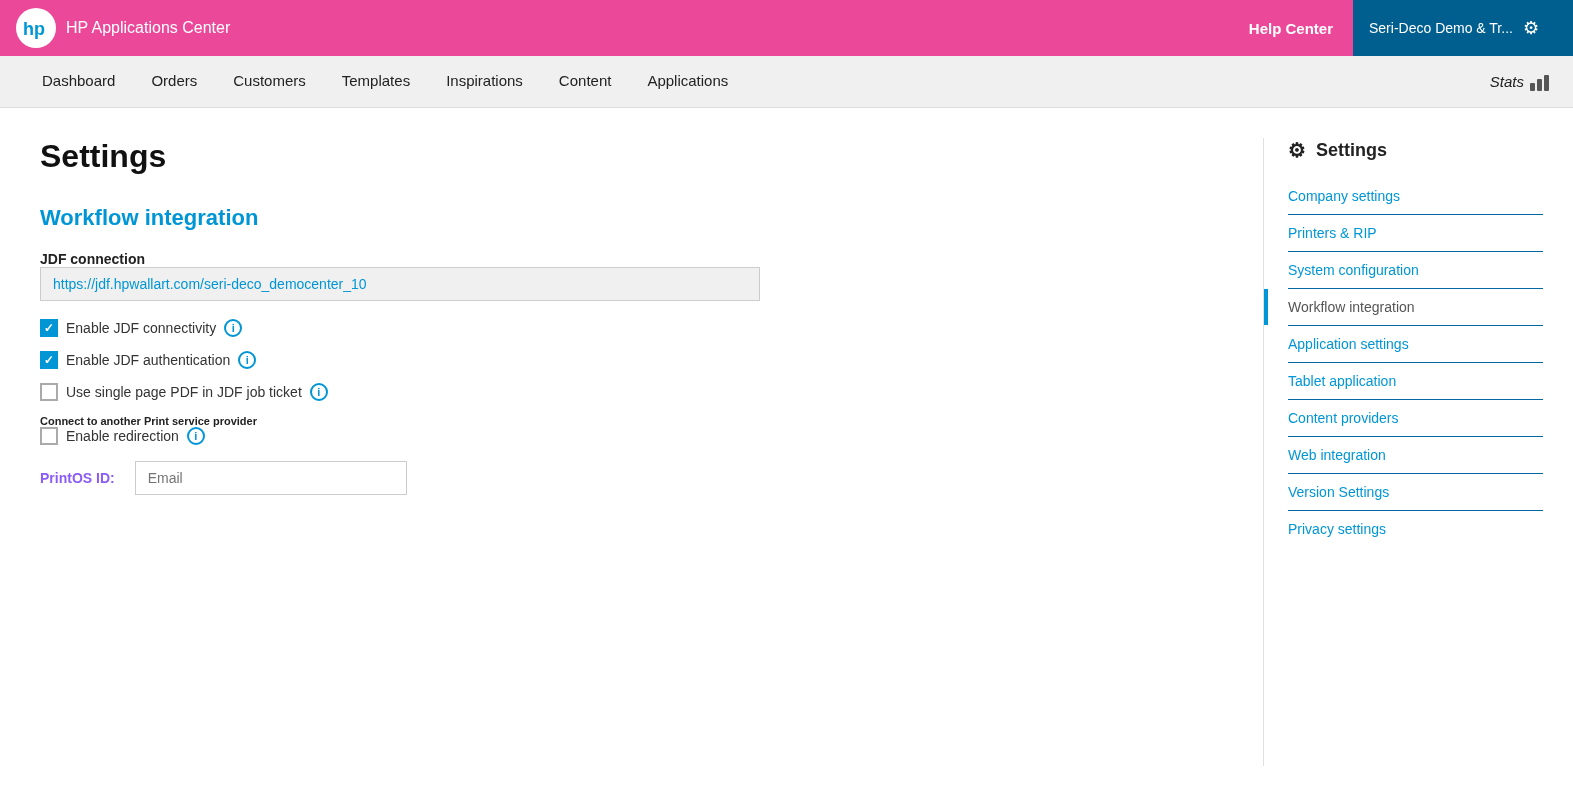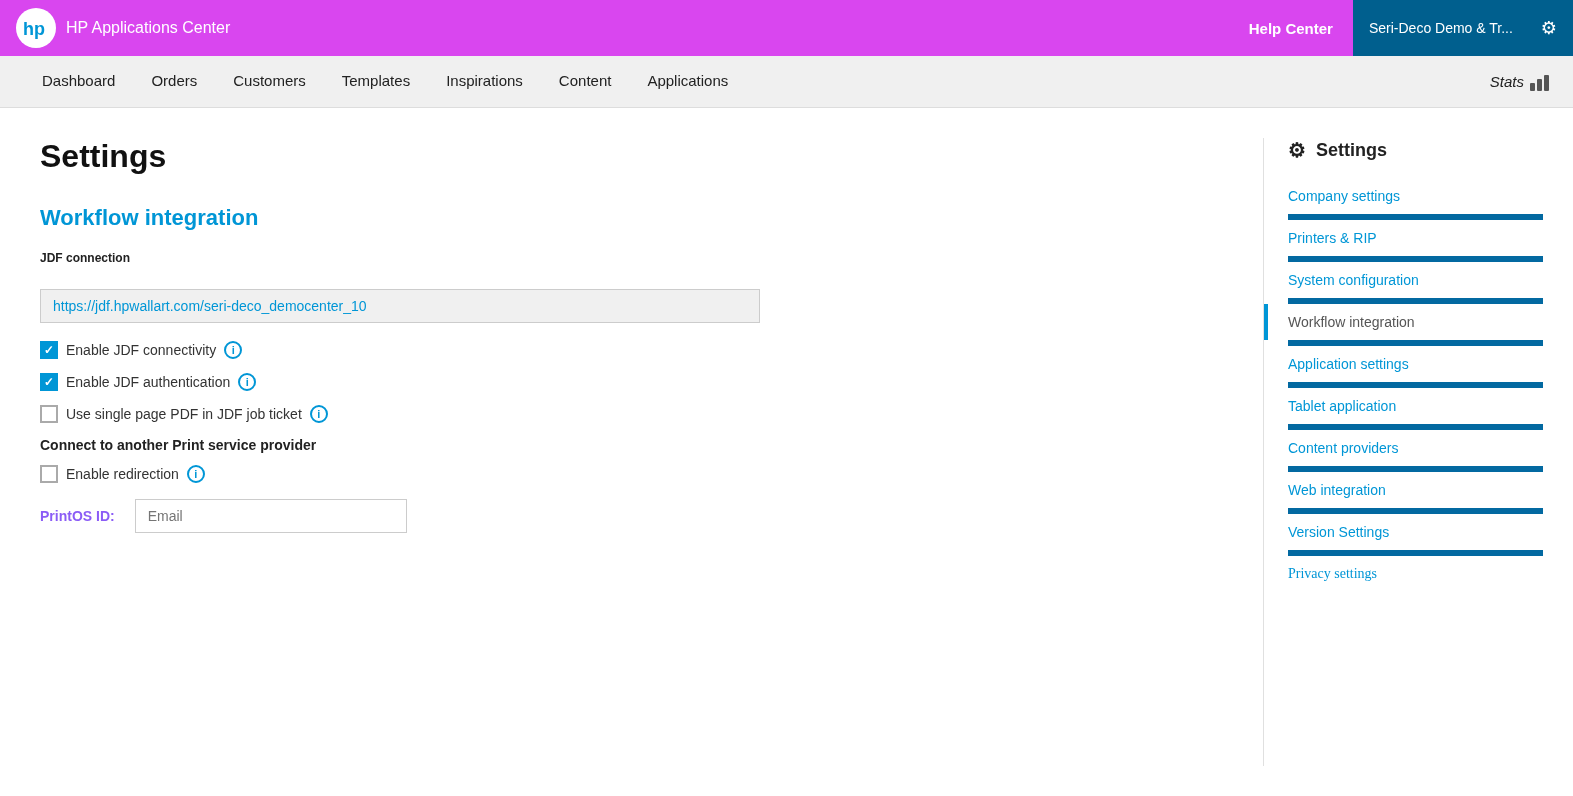--- a/index.html
+++ b/index.html
@@ -1,20 +1,20 @@
 <!DOCTYPE html>
 <html><head>
   <meta charset="utf-8">
   <style>
     * { box-sizing: border-box; margin: 0; padding: 0; }
     body { font-family: Arial, sans-serif; background: #f5f5f5; min-height: 796px; }
 
     
     .top-header {
-      background: #d946ef;
+      background: #ec4899;
       height: 56px;
       display: flex;
       align-items: center;
       justify-content: space-between;
       padding: 0 0 0 16px;
     }
     .header-left {
       display: flex;
       align-items: center;
       gap: 10px;
@@ -38,21 +38,21 @@
       font-size: 15px;
       padding: 0 20px;
       cursor: pointer;
     }
     .user-section {
       background: #005f8e;
       height: 56px;
       display: flex;
       align-items: center;
       padding: 0 16px;
-      gap: 28px;
+      gap: 10px;
       min-width: 220px;
     }
     .user-name {
       color: white;
       font-size: 14px;
     }
     .gear-icon-top {
       color: white;
       font-size: 18px;
       cursor: pointer;
@@ -124,24 +124,24 @@
       color: #111;
       margin-bottom: 30px;
     }
     .section-title {
       font-size: 22px;
       color: #0096d6;
       font-weight: bold;
       margin-bottom: 20px;
     }
     .field-label {
-      font-size: 12px;
-      font-weight: bold;
-      color: #222;
-      margin-bottom: 24px;
+      font-size: 14px;
+      font-weight: bold;
+      color: #222;
+      margin-bottom: 0;
     }
     .url-input {
       width: 100%;
       max-width: 720px;
       padding: 8px 12px;
       background: #f0f0f0;
       border: 1px solid #ccc;
       color: #0096d6;
       font-size: 14px;
       margin-bottom: 18px;
@@ -190,24 +190,23 @@
       align-items: center;
       justify-content: center;
       cursor: pointer;
       flex-shrink: 0;
     }
     .connect-section {
       margin-top: 10px;
       margin-bottom: 16px;
     }
     .connect-label {
-      font-size: 14px;
-      font-weight: bold;
-      color: #222;
-      margin-bottom: 12px;
+      font-size: 11px;
+      font-weight: bold;
+      color: #222;
     }
     .printOS-row {
       display: flex;
       align-items: center;
       gap: 20px;
       margin-top: 16px;
     }
     .printOS-label {
       font-size: 14px;
       font-weight: bold;
@@ -239,41 +238,40 @@
       color: #222;
     }
     .gear-icon-sidebar {
       font-size: 20px;
       color: #222;
     }
     .sidebar-item {
       display: flex;
       align-items: center;
       padding: 10px 0;
-      border-bottom: 6px solid #0369a1;
+      border-bottom: 1px solid #0369a1;
       cursor: pointer;
       font-size: 14px;
       color: #0096d6;
       position: relative;
     }
     .sidebar-item.active {
       color: #555;
     }
     .sidebar-item.active::before {
       content: '';
       position: absolute;
       left: -24px;
       top: 0;
       bottom: 0;
       width: 4px;
       background: #0096d6;
     }
     .sidebar-item:last-child {
       border-bottom: none;
-      font-family: Liberation Serif, serif;
     }
   </style>
 </head>
 <body>
 
 <div class="top-header">
   <div class="header-left">
     <svg class="hp-logo" viewBox="0 0 40 40">
       <circle cx="20" cy="20" r="20" fill="white"></circle>
       <text x="7" y="27" font-size="18" font-weight="bold" fill="#0096d6" font-family="Arial">hp</text>

